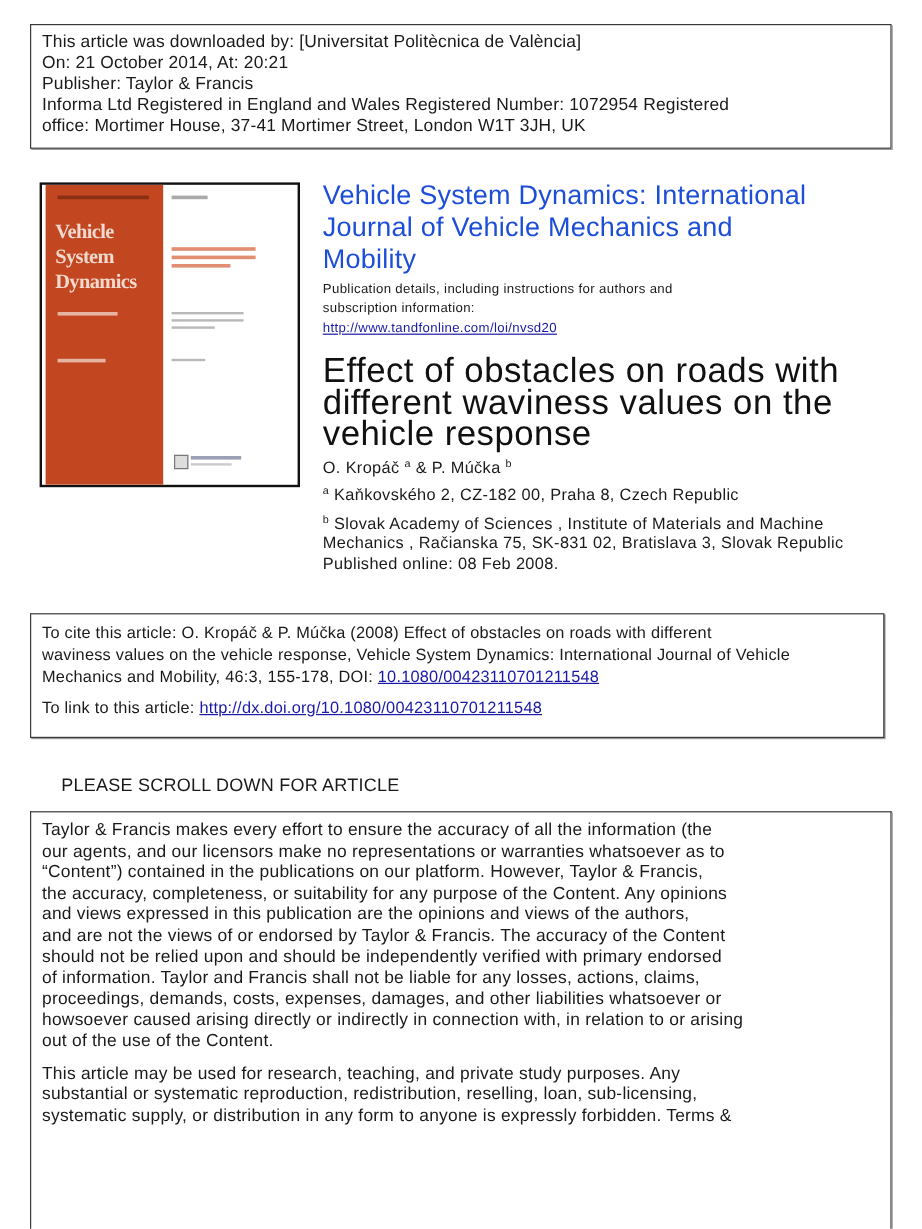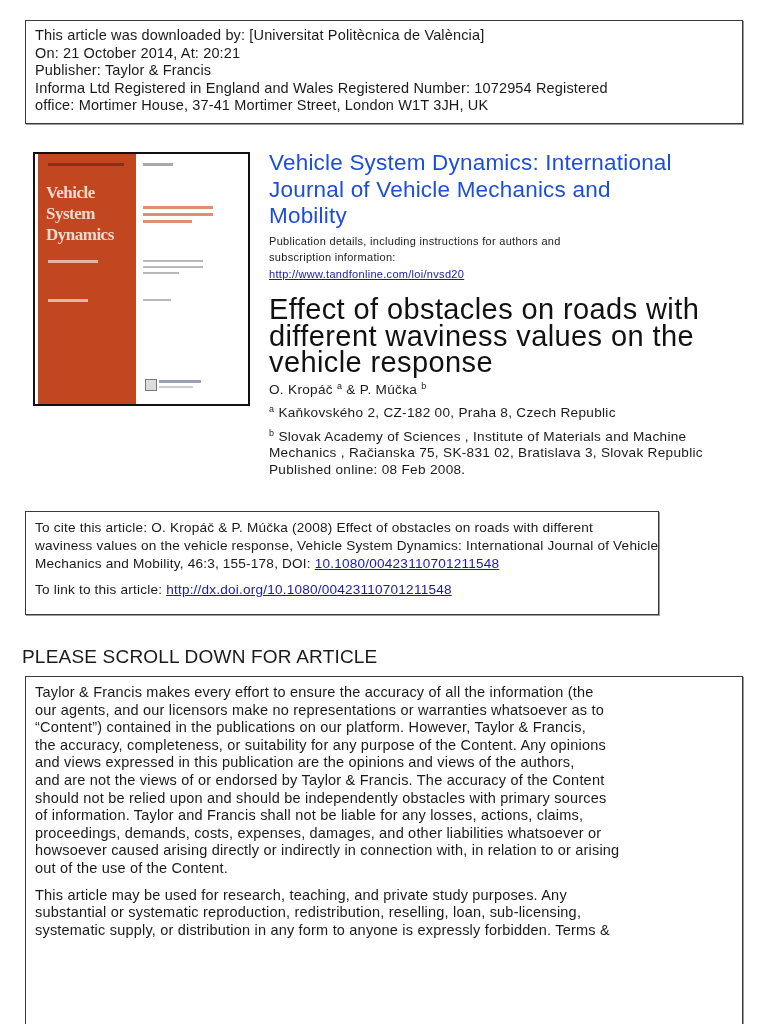--- a/index.html
+++ b/index.html
@@ -35,25 +35,25 @@
     #journal { position: absolute; left: 269px; top: 150px; width: 480px; }
     .jtitle { font-size: 22.5px; line-height: 26.5px; letter-spacing: 0.2px; white-space: nowrap; color: #1d4ed8; }
     .pubdet { font-size: 11px; line-height: 16.5px; margin-top: 3px; letter-spacing: 0.3px; }
     .article-title { font-size: 29px; line-height: 26.5px; letter-spacing: 0.4px; margin-top: 14px; color: #111; white-space: nowrap; }
     .meta { font-size: 13.6px; line-height: 16.5px; letter-spacing: 0.3px; white-space: nowrap; }
     .meta sup { font-size: 9px; vertical-align: top; position: relative; top: -4px; }
     .authors { margin-top: 6px; }
     .aff-a { margin-top: 7px; }
     .aff-b { margin-top: 7px; }
 
-    #cite-box { left: 25px; top: 511px; width: 634px; height: 104px; padding: 7px 9px; }
+    #cite-box { left: 25px; top: 511px; width: 712px; height: 104px; padding: 7px 9px; }
     #cite-box .line { font-size: 13.6px; line-height: 17.8px; letter-spacing: 0.2px; }
     #cite-box .linkline { margin-top: 9px; }
 
-    #scroll-note { position: absolute; left: 22px; top: 646px; font-size: 19px; letter-spacing: 0.2px; }
+    #scroll-note { position: absolute; left: 51px; top: 646px; font-size: 15px; letter-spacing: 0.2px; }
 
     #disclaimer-box { left: 25px; top: 676px; width: 718px; height: 360px; padding: 7px 9px; border-bottom: none; }
     #disclaimer-box .line { font-size: 14.5px; line-height: 17.6px; letter-spacing: 0.2px; }
     #disclaimer-box .para2 { margin-top: 9px; }
   </style>
 </head>
 <body>
 
 <div class="box" id="download-box">
   <div class="line">This article was downloaded by: [Universitat Politècnica de València]</div>
@@ -140,21 +140,21 @@
 <div id="scroll-note">PLEASE SCROLL DOWN FOR ARTICLE</div>
 
 <div class="box" id="disclaimer-box">
   <div>
     <div class="line">Taylor &amp; Francis makes every effort to ensure the accuracy of all the information (the</div>
     <div class="line">our agents, and our licensors make no representations or warranties whatsoever as to</div>
     <div class="line">“Content”) contained in the publications on our platform. However, Taylor &amp; Francis,</div>
     <div class="line">the accuracy, completeness, or suitability for any purpose of the Content. Any opinions</div>
     <div class="line">and views expressed in this publication are the opinions and views of the authors,</div>
     <div class="line">and are not the views of or endorsed by Taylor &amp; Francis. The accuracy of the Content</div>
-    <div class="line">should not be relied upon and should be independently obstacles with primary sources</div>
+    <div class="line">should not be relied upon and should be independently verified with primary endorsed</div>
     <div class="line">of information. Taylor and Francis shall not be liable for any losses, actions, claims,</div>
     <div class="line">proceedings, demands, costs, expenses, damages, and other liabilities whatsoever or</div>
     <div class="line">howsoever caused arising directly or indirectly in connection with, in relation to or arising</div>
     <div class="line">out of the use of the Content.</div>
   </div>
   <div class="para2">
     <div class="line">This article may be used for research, teaching, and private study purposes. Any</div>
     <div class="line">substantial or systematic reproduction, redistribution, reselling, loan, sub-licensing,</div>
     <div class="line">systematic supply, or distribution in any form to anyone is expressly forbidden. Terms &amp;</div>
   </div>

